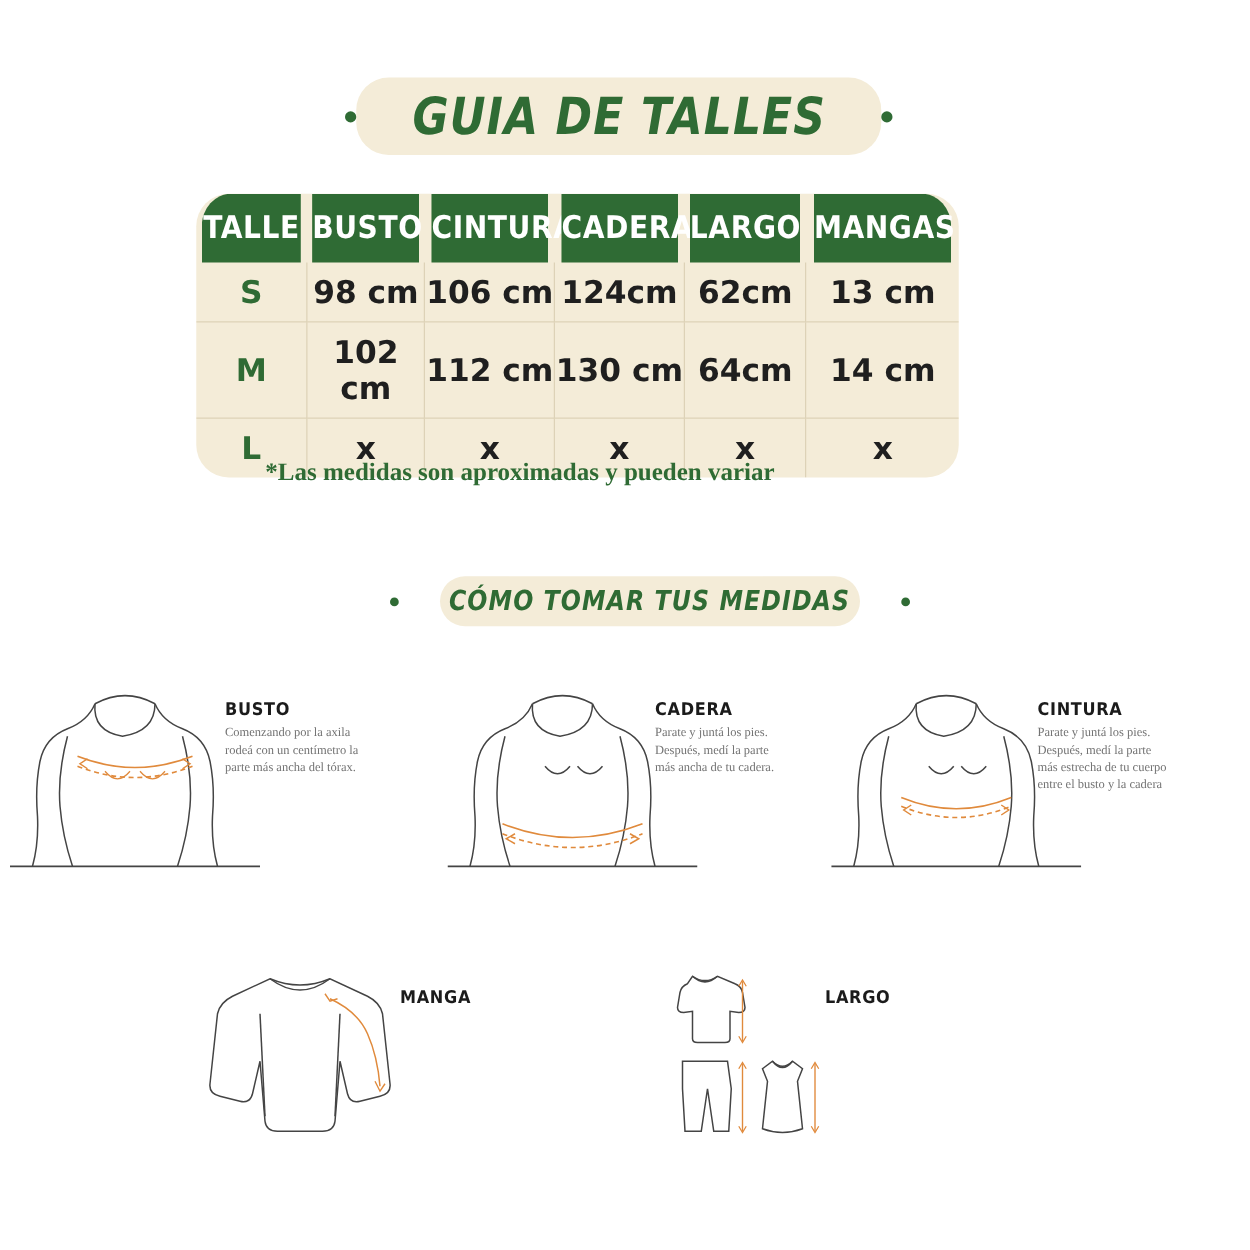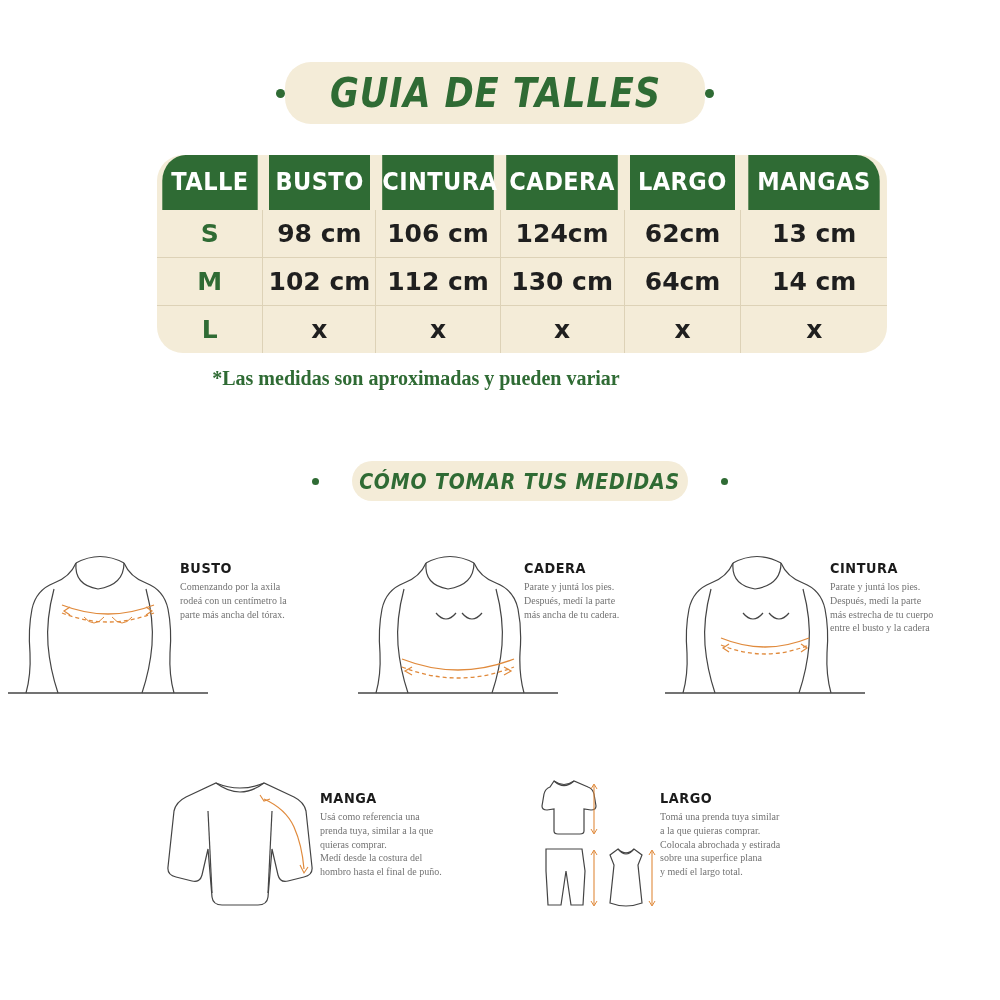--- a/index.html
+++ b/index.html
@@ -60,21 +60,21 @@
     gap: 14px;
   }
   #measure-title .btitle { font-size: 22px; }
   #measure-title .dot { width: 7px; height: 7px; }
 
   
   #size-table {
     position: absolute;
     left: 157px;
     top: 155px;
-    width: 730px;
+    width: 610px;
     border-radius: 26px;
     overflow: hidden;
     background: #f4ecd8;
   }
   #size-table table {
     border-collapse: collapse;
     width: 100%;
     table-layout: fixed;
   }
   #size-table thead th {
@@ -302,25 +302,20 @@
     <path d="M48 36 l4 82"></path>
     <path d="M112 36 l-4 82"></path>
 
     <path d="M104 24 q22 10 30 28 q8 18 10 42" stroke="#e08a3c" stroke-width="1.2"></path>
     <path d="M100 20 l4 6 6 -2" stroke="#e08a3c" stroke-width="1.1"></path>
     <path d="M140 90 l4 8 4 -6" stroke="#e08a3c" stroke-width="1.1"></path>
   </svg>
 </div>
 <div class="fig-text" id="txt-manga">
   <div class="fig-head">MANGA</div>
-  <div class="fig-body">Usá como referencia una
-prenda tuya, similar a la que
-quieras comprar.
-Medí desde la costura del
-hombro hasta el final de puño.</div>
 </div>
 
 <div class="figure-block" id="fig-largo">
   <svg width="150" height="140" viewBox="0 0 150 140" fill="none" stroke="#444" stroke-width="1.2">
 
     <g transform="translate(12,2)">
       <path d="M22 4 q10 7 20 0 l14 6 q5 2 6 7 l2 12 q0 4 -5 4 l-7 -1 l0 22 q0 3 -4 3 H26 q-4 0 -4 -3 l0 -22 l-7 1 q-5 0 -5 -4 l2 -12 q1 -5 6 -7 z"></path>
       <path d="M22 4 q10 9 20 0"></path>
       <line x1="62" y1="8" x2="62" y2="56" stroke="#e08a3c" stroke-width="1.1"></line>
       <path d="M59 12 l3 -5 3 5" stroke="#e08a3c" stroke-width="1"></path>
@@ -338,18 +333,13 @@
       <path d="M12 2 q8 8 16 0 l8 6 l-4 10 l4 38 q-16 6 -32 0 l4 -38 l-4 -10 z"></path>
       <path d="M12 2 q8 10 16 0"></path>
       <line x1="46" y1="4" x2="46" y2="58" stroke="#e08a3c" stroke-width="1.1"></line>
       <path d="M43 8 l3 -5 3 5" stroke="#e08a3c" stroke-width="1"></path>
       <path d="M43 54 l3 5 3 -5" stroke="#e08a3c" stroke-width="1"></path>
     </g>
   </svg>
 </div>
 <div class="fig-text" id="txt-largo">
   <div class="fig-head">LARGO</div>
-  <div class="fig-body">Tomá una prenda tuya similar
-a la que quieras comprar.
-Colocala abrochada y estirada
-sobre una superfice plana
-y medí el largo total.</div>
 </div>
 
 </body></html>

